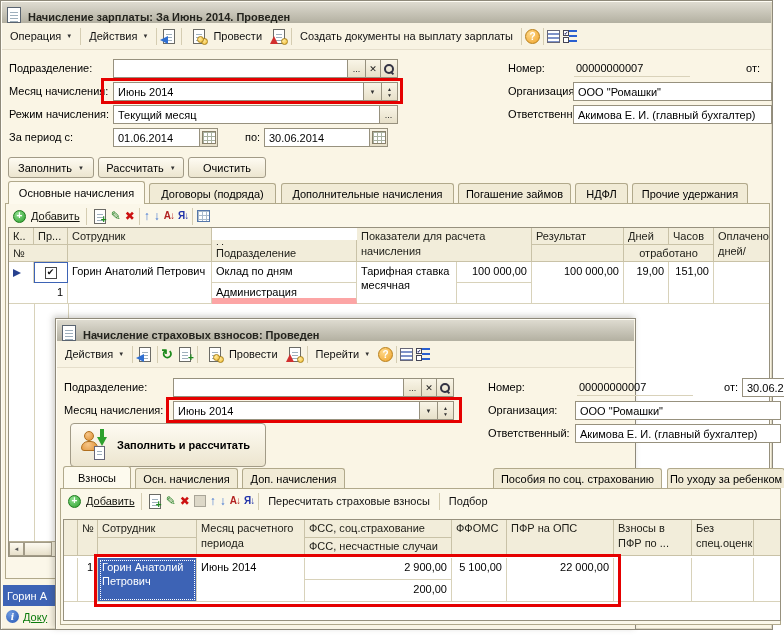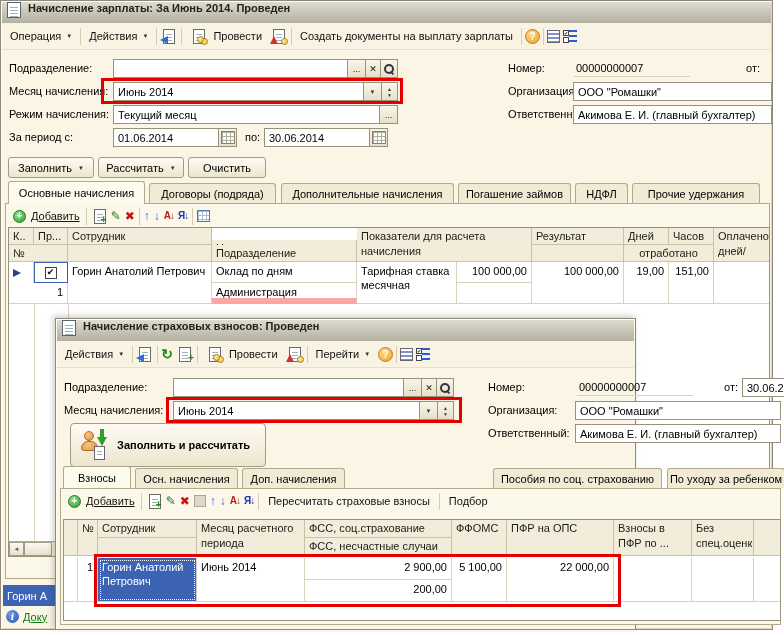--- a/index.html
+++ b/index.html
@@ -1,21 +1,21 @@
 <!DOCTYPE html>
 <html><head>
 <meta charset="utf-8">
 <style>
   html,body{margin:0;padding:0}
   body{width:784px;height:635px;position:relative;overflow:hidden;background:#fff;
        font-family:"Liberation Sans",sans-serif;font-size:11px;color:#000}
   .win{position:absolute;background:#faf5e5;border:1px solid #8e897a;box-sizing:border-box;
        box-shadow:inset 1px 1px 0 #fffdf4, inset -1px -1px 0 #ddd7c2}
   .tbar{position:absolute;left:1px;right:1px;top:1px;height:21px;
-        background:linear-gradient(#dedbd0,#b3b0a1);display:flex;align-items:flex-start;padding:0 5px;gap:7px;
+        background:linear-gradient(#dedbd0,#b3b0a1);display:flex;align-items:flex-end;padding:0 5px;gap:7px;
         border-bottom:1px solid #97927f}
   .ttl{font-size:11px;font-weight:bold;color:#23231d;white-space:nowrap;overflow:hidden}
   .docic{width:12px;height:14px;background:#fff;border:1px solid #5a6470;flex:none;
          background-image:repeating-linear-gradient(180deg,transparent 0 2px,#9fb0bd 2px 3px);background-size:8px 100%;background-position:2px 2px;background-repeat:no-repeat}
   .toolbar{position:absolute;left:1px;right:1px;display:flex;align-items:center;height:26px;
            background:#f8f3e3;border-bottom:1px solid #e5decb;padding:0 3px;gap:3px}
   .tbtn{display:flex;align-items:center;gap:5px;font-size:11px;color:#111;padding:0 5px;height:20px;white-space:nowrap}
   .caret{font-size:6px;color:#333;line-height:1}
   .sep{width:1px;height:17px;background:#d5cdb2;flex:none}
   .lbl{position:absolute;font-size:11px;white-space:nowrap}
@@ -161,21 +161,21 @@
         <span>▼</span>
       </span>
   </div>
   <div class="redbox" style="left:100px;top:77px;width:302px;height:26px"></div>
   <span class="lbl" style="left:8px;top:107px">Режим начисления:</span>
   <div class="inp" style="left:112px;top:104px;width:285px">
     <span class="val">Текущий месяц</span>
     <span class="fb">...</span>
   </div>
   <span class="lbl" style="left:8px;top:130px">За период с:</span>
-  <div class="inp" style="left:112px;top:127px;width:124px">
+  <div class="inp" style="left:112px;top:127px;width:105px">
     <span class="val">01.06.2014</span>
     <span class="fb">
         <span class="cal"></span>
       </span>
   </div>
   <span class="lbl" style="left:244px;top:130px">по:</span>
   <div class="inp" style="left:263px;top:127px;width:124px">
     <span class="val">30.06.2014</span>
     <span class="fb">
         <span class="cal"></span>
@@ -204,21 +204,21 @@
     </div>
   <div class="btn" style="left:187px;top:156px;width:78px">
       <span>Очистить</span>
     </div>
 
   <div class="tab active" style="left:7px;top:180px;width:137px;height:23px">Основные начисления</div>
   <div class="tab" style="left:148px;top:182px;width:127px;height:21px">Договоры (подряда)</div>
   <div class="tab" style="left:280px;top:182px;width:173px;height:21px">Дополнительные начисления</div>
   <div class="tab" style="left:457px;top:182px;width:113px;height:21px">Погашение займов</div>
   <div class="tab" style="left:574px;top:182px;width:53px;height:21px">НДФЛ</div>
-  <div class="tab" style="left:631px;top:182px;width:128px;height:21px">Прочие удержания</div>
+  <div class="tab" style="left:631px;top:182px;width:116px;height:21px">Прочие удержания</div>
   <div class="pane" style="left:4px;top:202px;width:765px;height:376px"></div>
 
   <div class="gtool" style="left:10px;top:205px;height:20px">
     <span class="tbtn" style="padding:0 2px">
         <span class="addc">+</span>
         <span class="glink">Добавить</span>
       </span>
     <span class="sep"></span>
     <span class="ic" style="width:16px">
         <span class="pg"></span>

